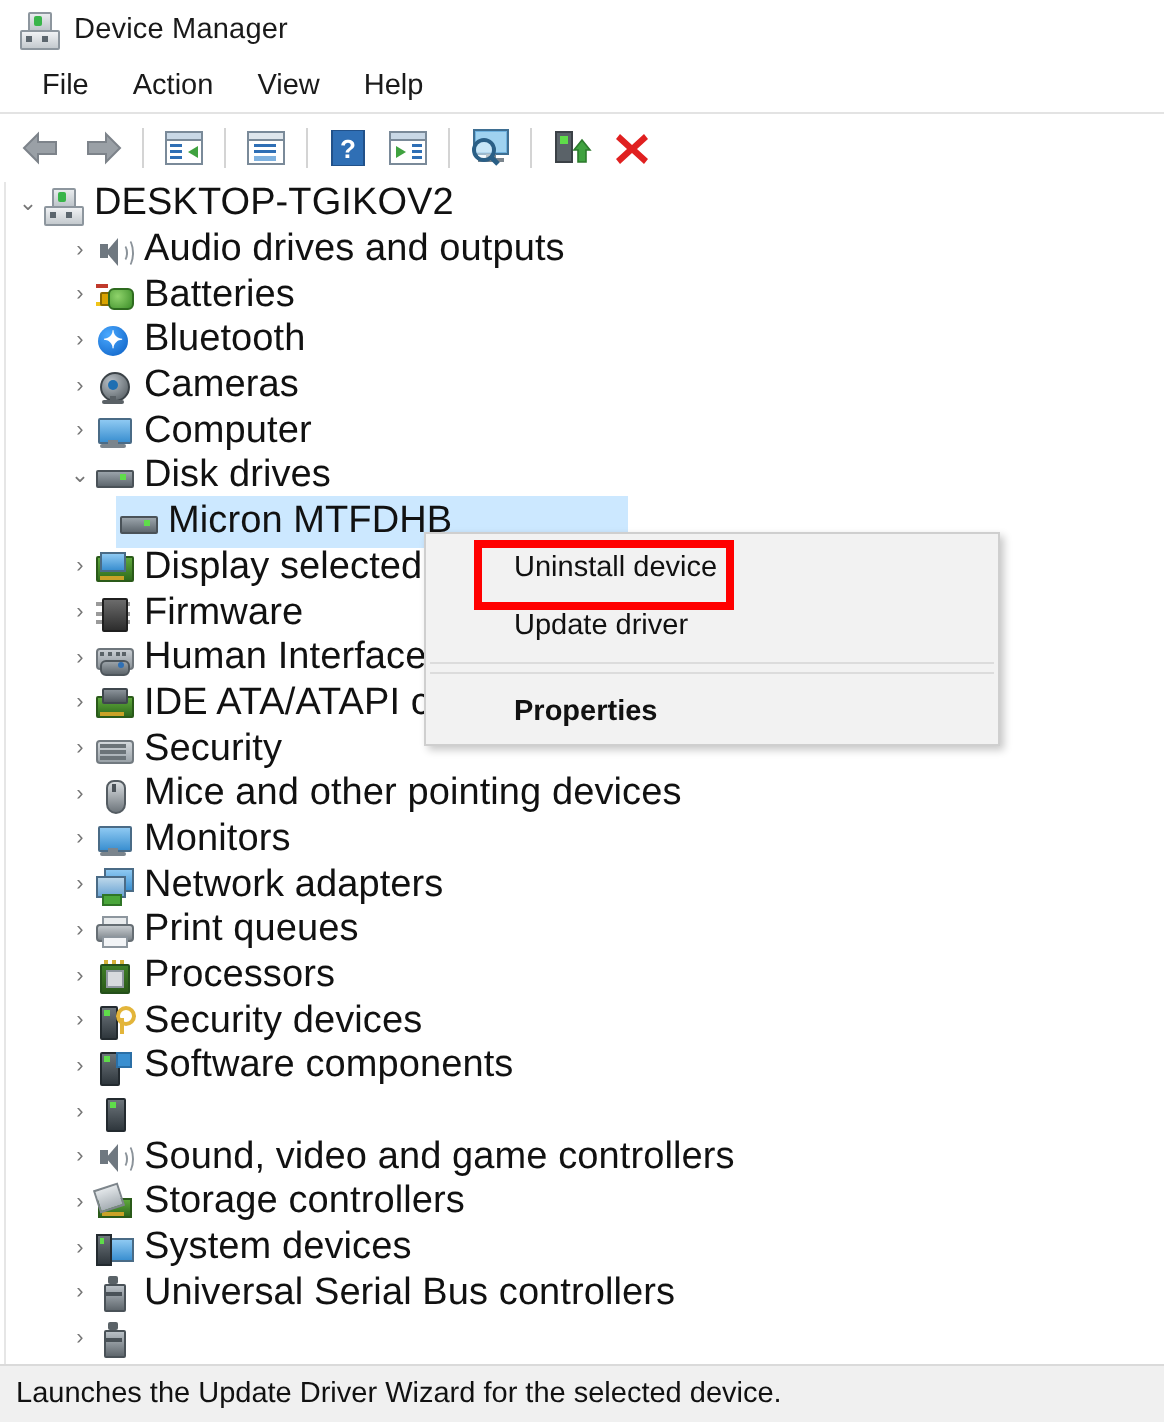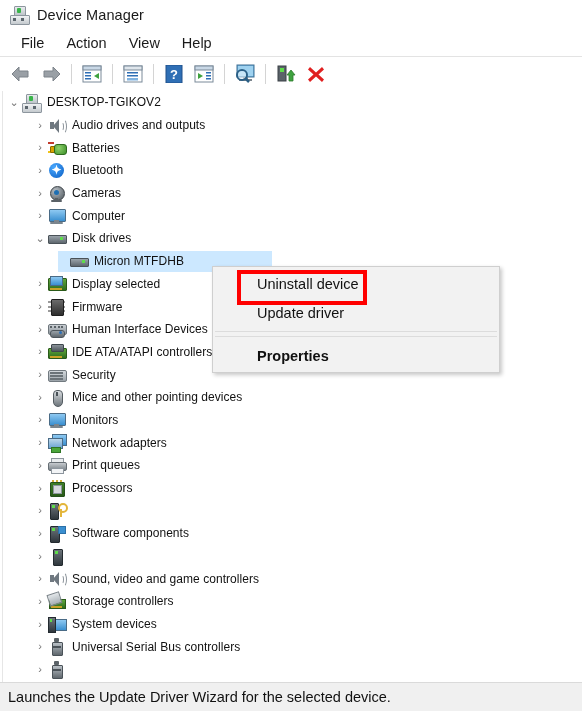--- a/index.html
+++ b/index.html
@@ -137,32 +137,32 @@
   .tree-row .chev {
     width: 16px;
     font-size: 11px;
     color: #767676;
     text-align: center;
     flex: 0 0 16px;
     user-select: none;
     line-height: 1;
   }
   .tree-row .label {
-    font-size: 12px;
+    font-size: 19px;
     color: #111111;
     margin-left: 7px;
     letter-spacing: 0.05px;
   }
   .tree-row.level0 { padding-left: 6px; }
   .tree-row.level1 { padding-left: 32px; }
   .tree-row.level2 { padding-left: 58px; }
   .tree-row .selbox {
     display: flex;
     align-items: center;
-    padding: 2px 4px 2px 12px;
+    padding: 2px 4px 2px 2px;
   }
   .tree-row.selected .selbox {
     background: #cce8ff;
   }
 
   
   .ic {
     position: relative;
     width: 17px; height: 17px;
     flex: 0 0 17px;
@@ -954,20 +954,21 @@
   </div>
 
   <div class="tree-row level1">
     <span class="chev">›</span>
     <span class="ic ic-sec">
       <span class="tower"></span>
         <span class="led"></span>
         <span class="keyhead"></span>
         <span class="keystem"></span>
     </span>
+    <span class="label">Security devices</span>
   </div>
 
   <div class="tree-row level1">
     <span class="chev">›</span>
     <span class="ic ic-swc">
       <span class="tower"></span>
         <span class="led"></span>
         <span class="piece"></span>
     </span>
     <span class="label">Software components</span>

